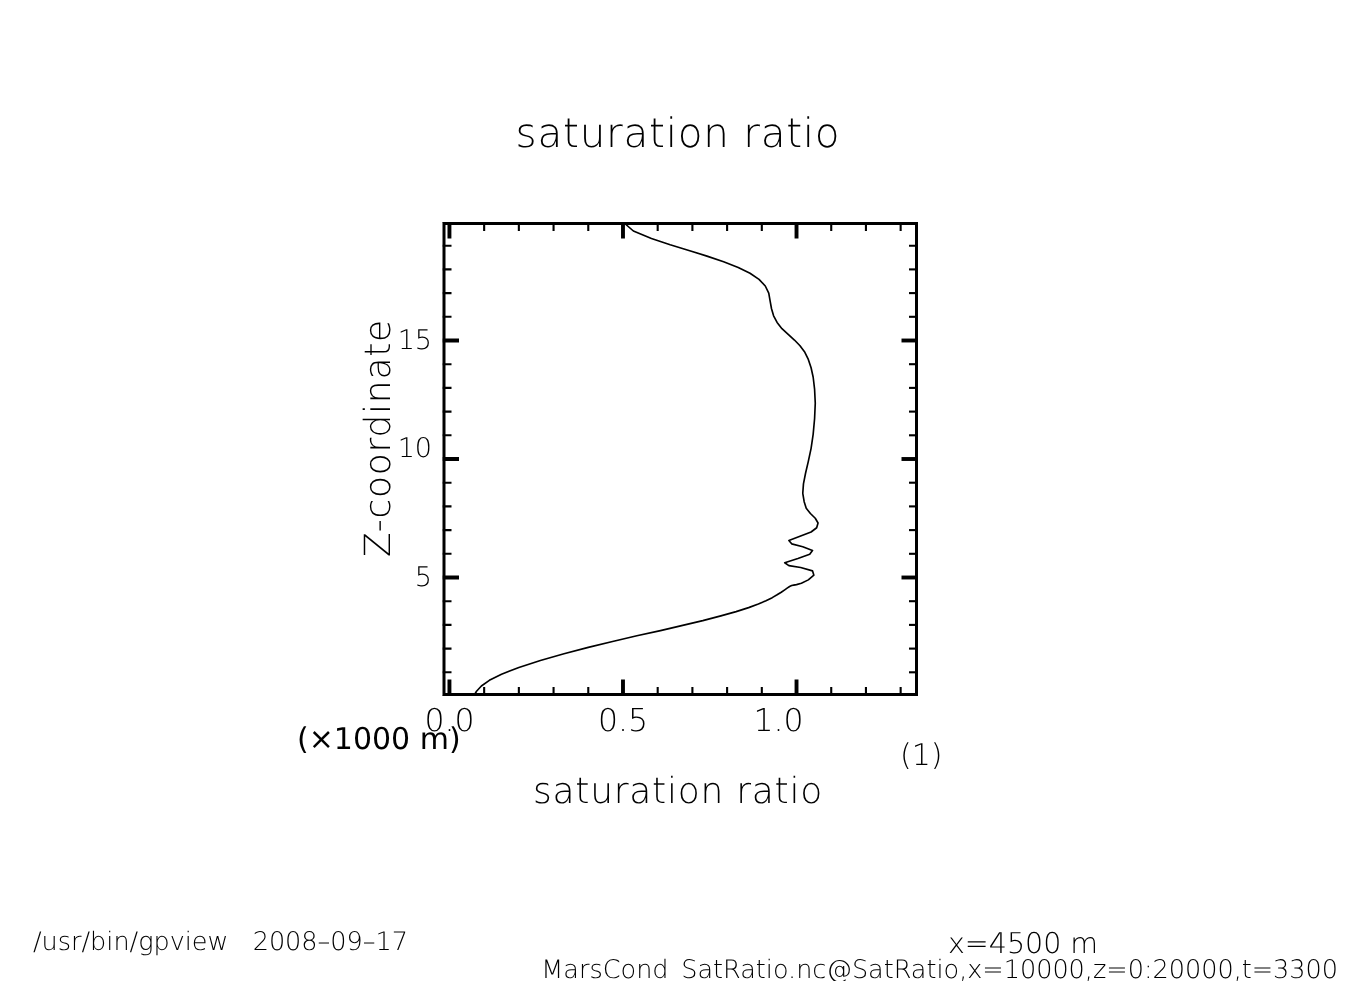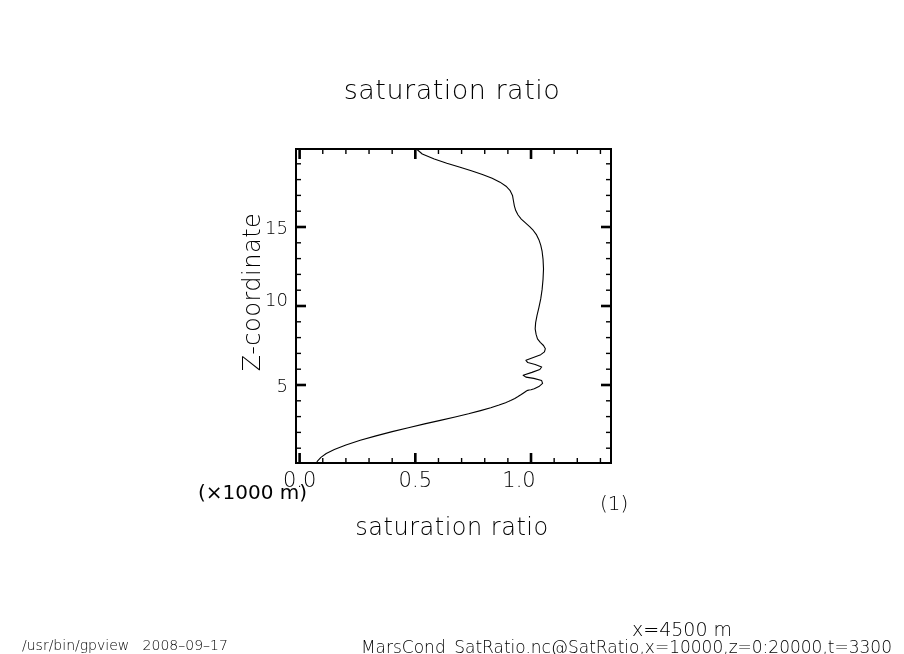--- a/index.html
+++ b/index.html
@@ -113,22 +113,22 @@
   
   #info-block {
     left: 632px; top: 572px;
     font-size: 19px;
     line-height: 23px;
     font-weight: 300;
   }
 
   
   #footer-left {
-    left: 22px; top: 637px;
-    font-size: 14px;
+    left: 22px; top: 618px;
+    font-size: 17px;
     font-weight: 300;
   }
   #footer-right {
     right: 12px; top: 637px;
     font-size: 17px;
     text-align: center;
     font-weight: 300;
   }
 </style>
 </head>

